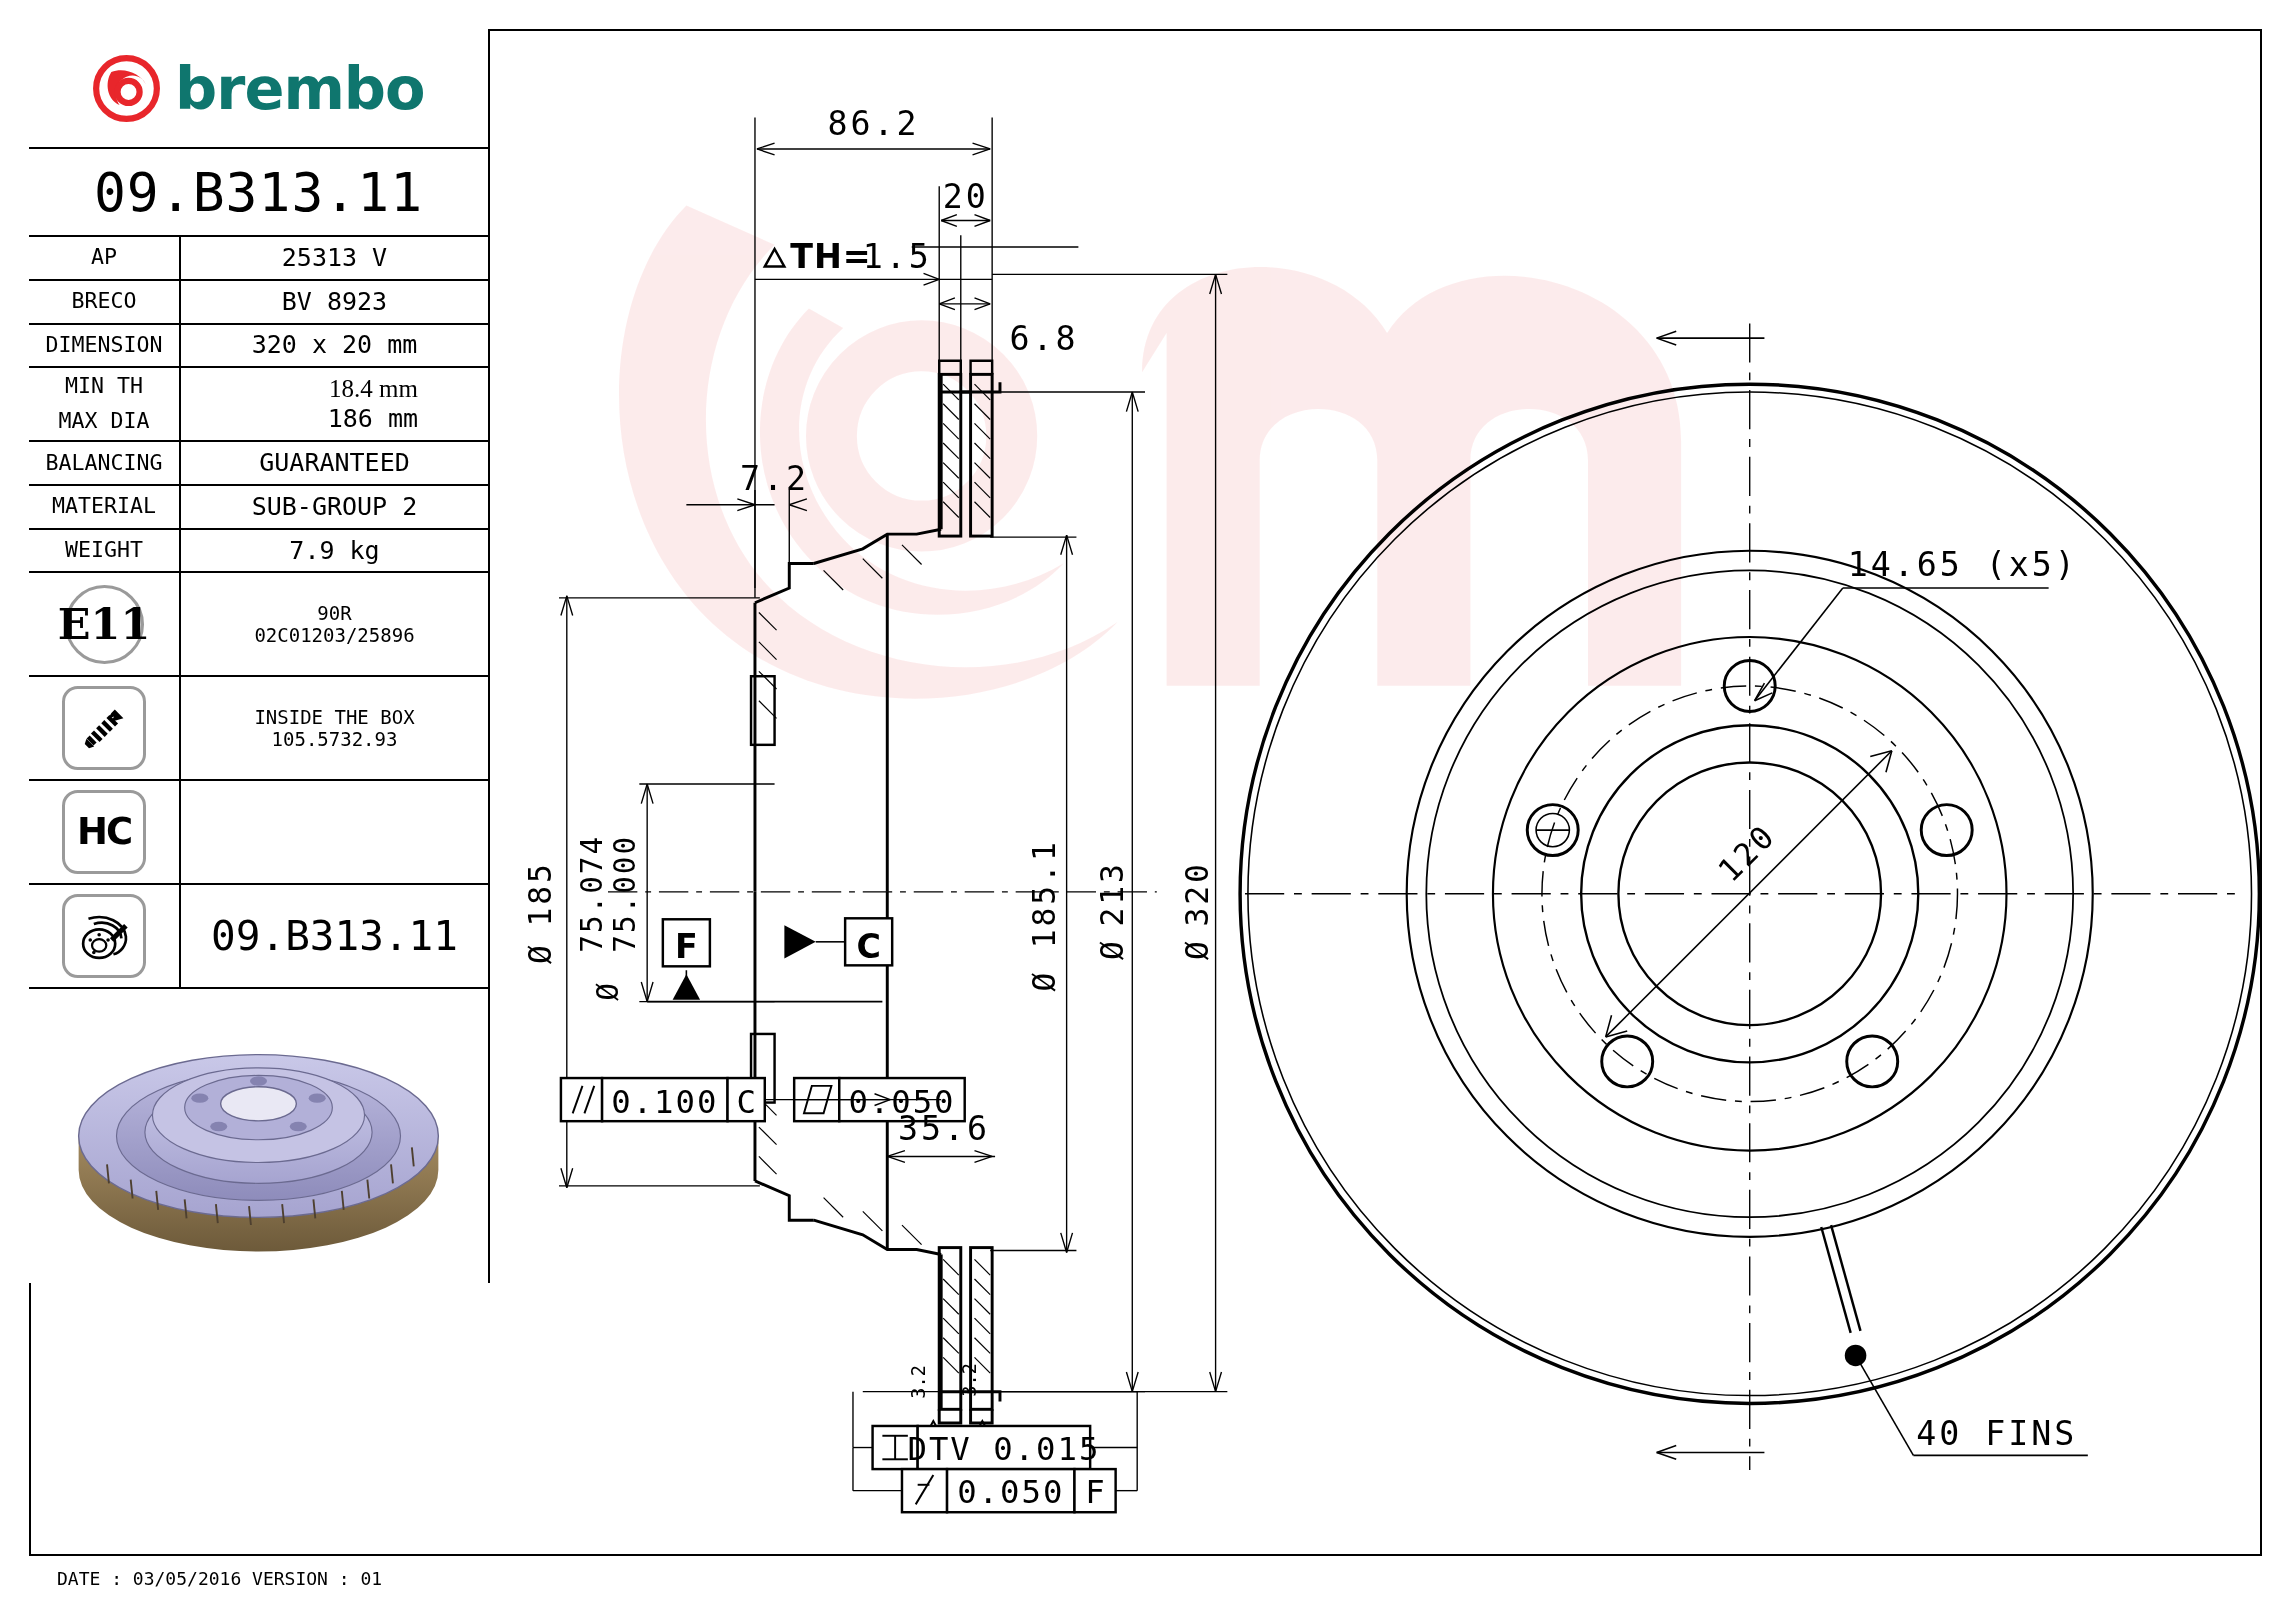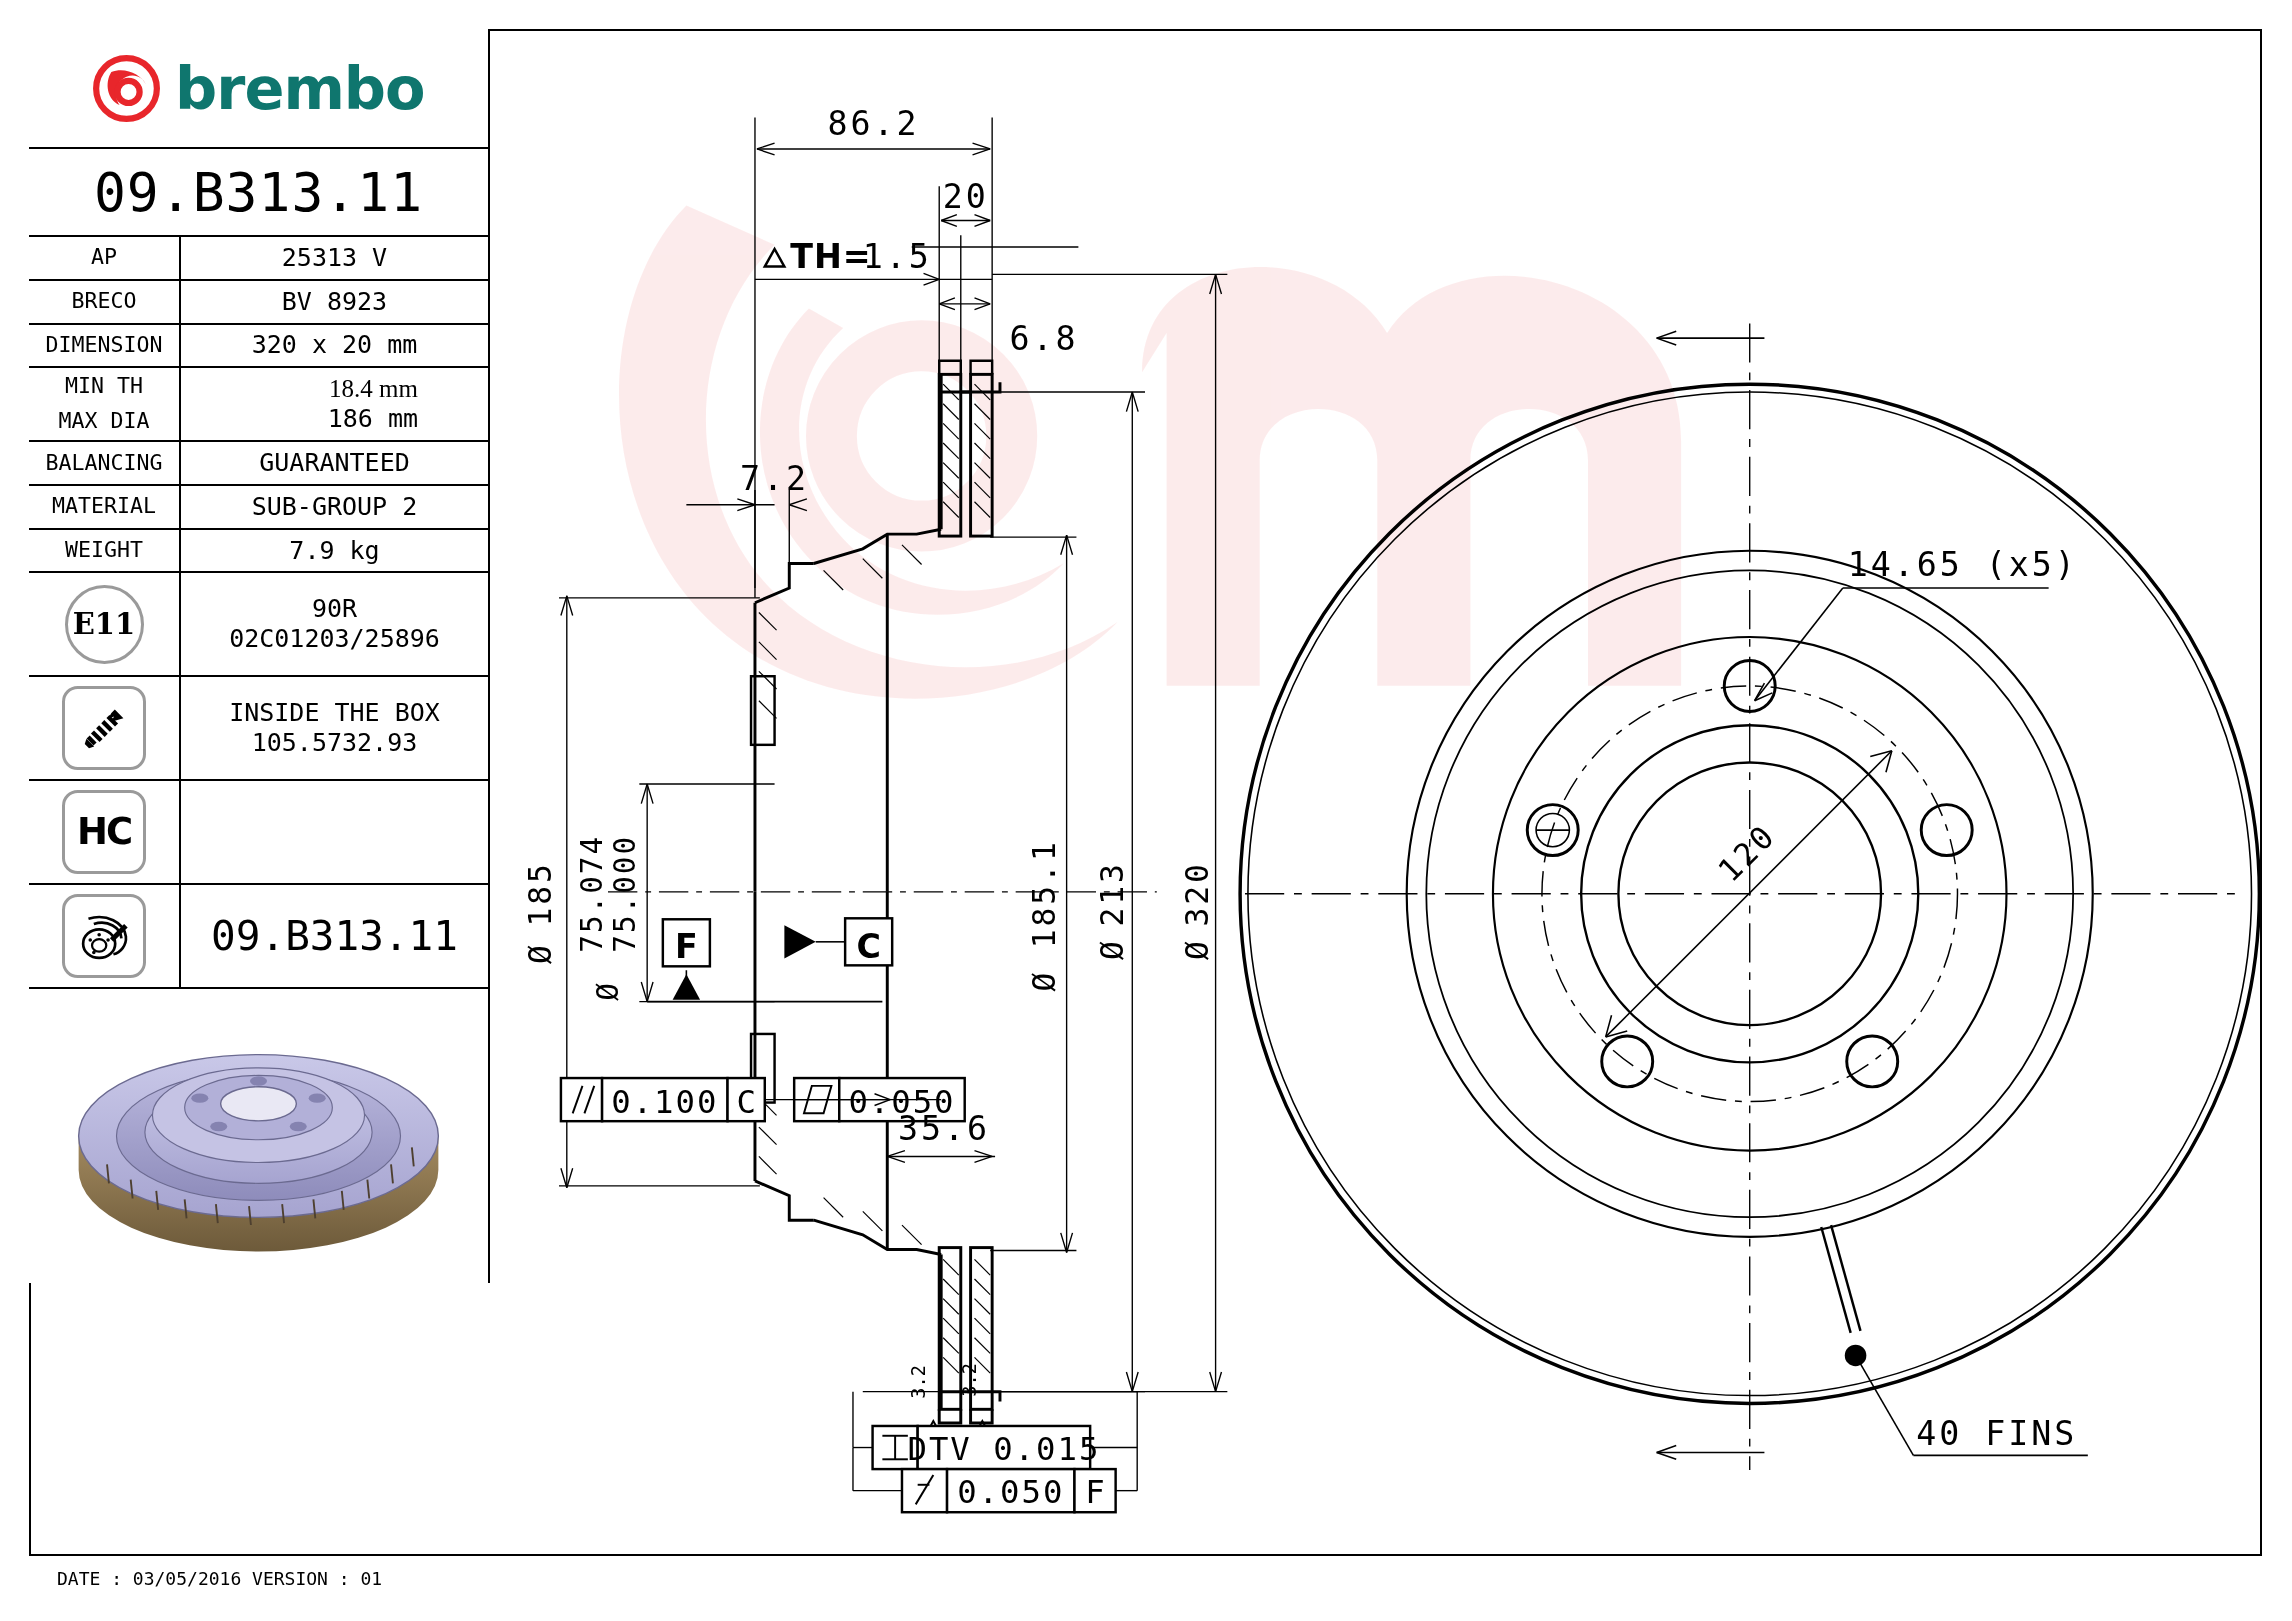--- a/index.html
+++ b/index.html
@@ -108,30 +108,30 @@
     text-align: center;
     font-size: 25px;
     padding: 5.9px 3.9px;
     box-sizing: border-box;
     line-height: 1.2;
   }
   .tvalue.two { flex-direction: column; }
   .tvalue .lineA { text-align: right; width: 167px; font-family: Liberation Serif, serif; }
   .tvalue .lineB { text-align: right; width: 167px; }
   .trow.icon-row .tlabel { min-height: 102px; }
-  .trow.icon-row .tvalue { min-height: 102px; font-size: 25px; }
+  .trow.icon-row .tvalue { min-height: 102px; font-size: 19px; }
   .trow.code2 .tvalue { font-size: 41px; }
 
   
   .badge-e11 {
     width: 73px; height: 73px; border-radius: 50%;
     border: 3.9px solid #9a9a9a;
     display: flex; align-items: center; justify-content: center;
     font-family: "DejaVu Serif", serif;
-    font-weight: bold; font-size: 29px; color: #000;
+    font-weight: bold; font-size: 43px; color: #000;
   }
   .badge-sq {
     width: 78px; height: 78px; border-radius: 15.7px;
     border: 3.9px solid #9a9a9a;
     display: flex; align-items: center; justify-content: center;
     background: #fff;
   }
   .badge-hc {
     font-family: "DejaVu Sans", sans-serif;
     font-weight: bold; font-size: 37px; letter-spacing: -2px;

